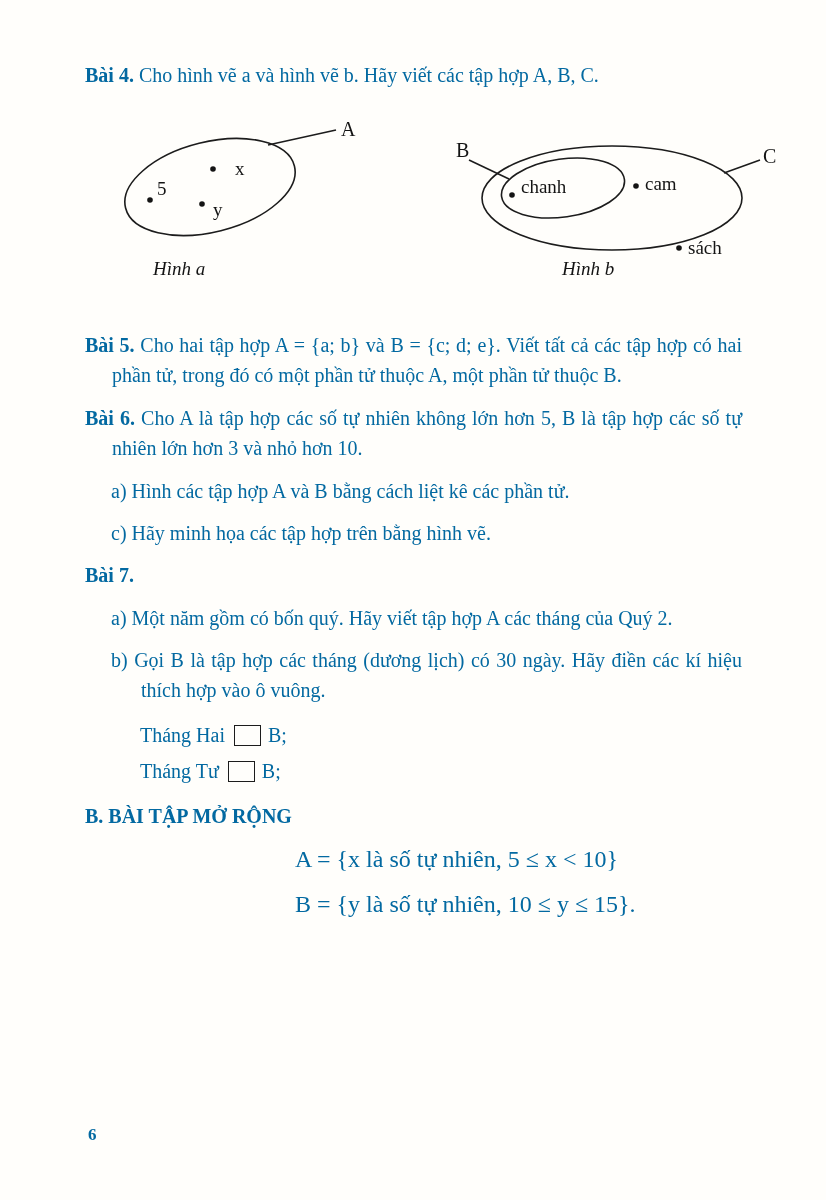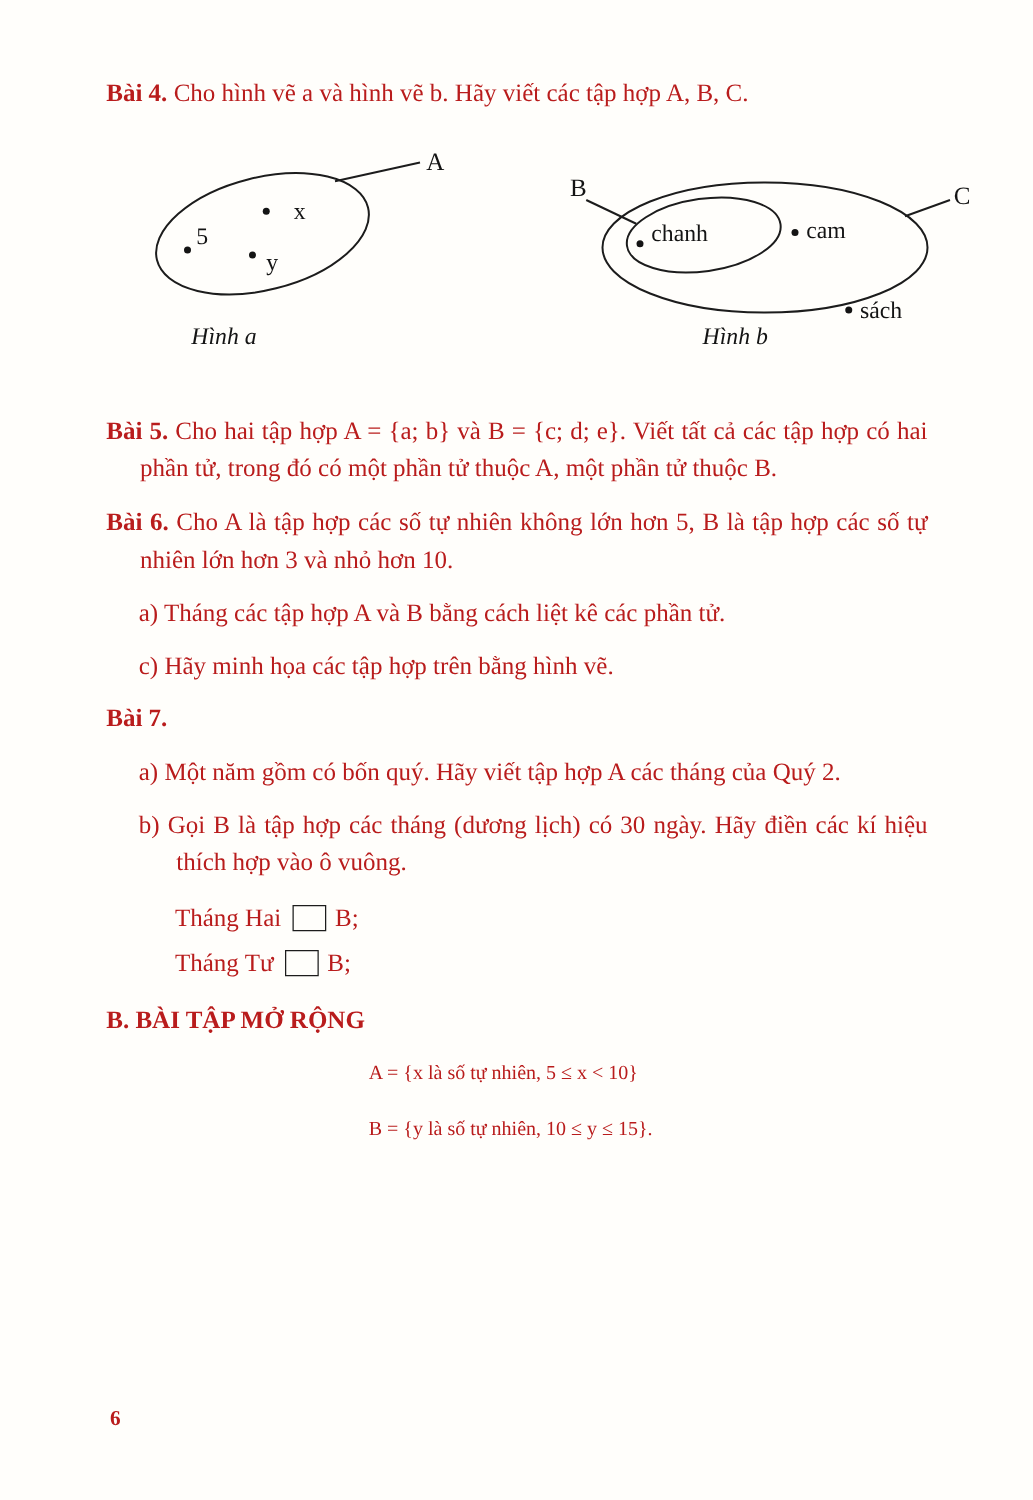--- a/index.html
+++ b/index.html
@@ -1,20 +1,20 @@
 <!DOCTYPE html>
 <html><head>
 <meta charset="utf-8">
 <style>
   * { margin:0; padding:0; box-sizing:border-box; }
   html,body { background:#e9e9e9; }
   body { font-family:"Liberation Serif","DejaVu Serif",serif; }
   .page {
     position:relative; width:826px; height:1200px; margin:0 auto;
-    background:#fffefb; color:#b91c1c; overflow:hidden;
+    background:#fffefb; color:#0369a1; overflow:hidden;
     padding:60px 84px 0 85px;
   }
   .para { font-size:20px; line-height:30px; text-align:justify; }
   .ex { padding-left:27px; text-indent:-27px; margin-bottom:13px; }
   .ex .blab { font-weight:700; }
   .sub { margin-left:26px; padding-left:30px; text-indent:-30px; margin-bottom:12px; }
   .fig-wrap { margin:6px 0 22px 0; }
   .fig-svg { display:block; width:705px; height:205px; }
   .fig-svg .stroke { fill:none; stroke:#1c1c1c; stroke-width:1.6; }
   .fig-svg .dot { fill:#141414; stroke:none; }
@@ -23,21 +23,21 @@
   .fig-svg .fcap { font-style:italic; font-size:19px; }
   .fill-block { margin-left:55px; margin-bottom:12px; }
   .fill-row { display:flex; font-size:20px; line-height:36px;flex-direction:column; }
   .fill-cell { display:inline-block; width:340px; white-space:nowrap; }
   .fill-cell.right { width:auto; }
   .box {
     display:inline-block; width:27px; height:21px; border:1.5px solid #1c1c1c;
     vertical-align:-4px; margin:0 7px 0 9px; background:#fffefb;
   }
   .sec-head { font-size:20px; line-height:30px; font-weight:700; margin-bottom:13px; }
-  .set-line { font-size:16px; line-height:30px; padding-left:210px; margin-bottom:15px; }
+  .set-line { font-size:24px; line-height:30px; padding-left:210px; margin-bottom:15px; }
   .page-num { position:absolute; left:88px; top:1125px; font-weight:700; font-size:17px; }
 </style>
 </head>
 <body>
 
 <div class="page">
 
   <p class="para ex"><b class="blab">Bài 4.</b> <span>Cho hình vẽ a và hình vẽ b. Hãy viết các tập hợp A, B, C.</span></p>
 
   <div class="fig-wrap">
@@ -70,21 +70,21 @@
         <circle class="dot" cx="594" cy="145" r="2.8"></circle>
         <text class="ftext" x="603" y="151">sách</text>
         <text class="fcap" x="477" y="172">Hình b</text>
       </g>
     </svg>
   </div>
 
   <p class="para ex"><b class="blab">Bài 5.</b> <span>Cho hai tập hợp A = {a; b} và B = {c; d; e}. Viết tất cả các tập hợp có hai phần tử, trong đó có một phần tử thuộc A, một phần tử thuộc B.</span></p>
 
   <p class="para ex"><b class="blab">Bài 6.</b> <span>Cho A là tập hợp các số tự nhiên không lớn hơn 5, B là tập hợp các số tự nhiên lớn hơn 3 và nhỏ hơn 10.</span></p>
-  <p class="para sub"><span>a)</span> <span>Tháng các tập hợp A và B bằng cách liệt kê các phần tử.</span></p>
+  <p class="para sub"><span>a)</span> <span>Hình các tập hợp A và B bằng cách liệt kê các phần tử.</span></p>
   <p class="para sub"><span>c)</span> <span>Hãy minh họa các tập hợp trên bằng hình vẽ.</span></p>
 
   <p class="para ex"><b class="blab">Bài 7.</b></p>
   <p class="para sub"><span>a)</span> <span>Một năm gồm có bốn quý. Hãy viết tập hợp A các tháng của Quý 2.</span></p>
   <p class="para sub"><span>b)</span> <span>Gọi B là tập hợp các tháng (dương lịch) có 30 ngày. Hãy điền các kí hiệu thích hợp vào ô vuông.</span></p>
 
   <div class="fill-block">
     <div class="fill-row">
       <span class="fill-cell"><span>Tháng Hai</span><span class="box"></span><span>B;</span></span>
       <span class="fill-cell right"><span>Tháng Tư</span><span class="box"></span><span>B;</span></span>

